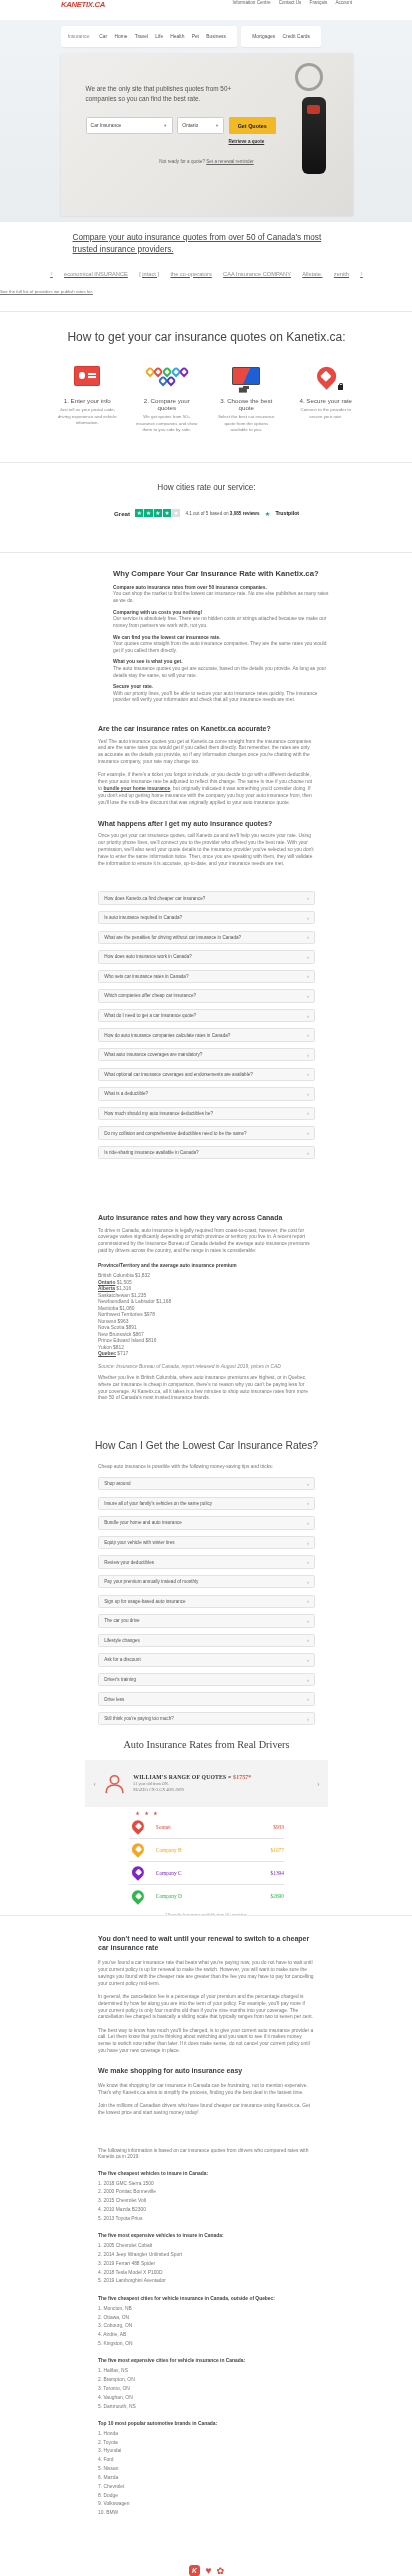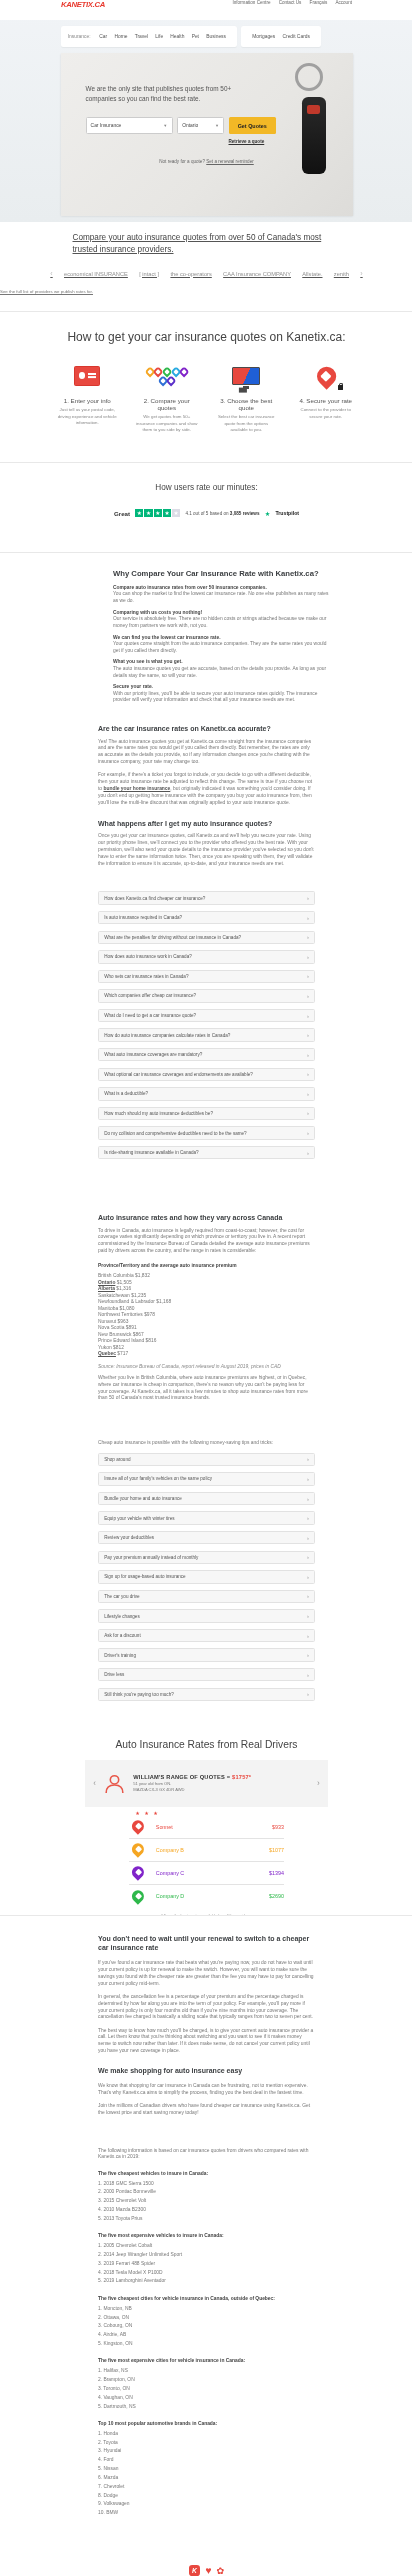--- a/index.html
+++ b/index.html
@@ -92,21 +92,21 @@
   
   .sec-vary{height:222px;padding-top:12.4px;}
   .prov-row{font-size:4.9px;color:#777;line-height:1.32;}
   .prov-row .link{text-decoration:underline;color:#555;font-weight:bold;}
   .src{font-size:4.9px;color:#888;font-style:italic;margin:6.2px 0;}
   .list-head{font-size:4.9px;font-weight:bold;color:#444;margin:8.2px 0 5.2px;}
   
   .sec-lowest{height:304px;padding-top:15.5px;}
   .intro{font-size:4.9px;color:#777;text-align:left;width:217px;margin:0 auto 8.2px;}
   
-  .sec-real{height:188px;border-bottom:0.5px solid #e8e8e8;padding-top:11.3px;text-align:center;}
+  .sec-real{height:188px;border-bottom:0.5px solid #e8e8e8;padding-top:11.3px;text-align:center;font-family:Liberation Serif, serif;}
   .carousel{width:243px;height:47px;background:#f3f3f3;margin:9.3px auto 0;display:flex;align-items:center;padding:0 8.2px;gap:7.2px;text-align:left;}
   .carousel .nav{color:#999;font-size:8.2px;}
   .avatar{width:23px;height:23px;flex:0 0 23px;}
   .prof .t1{font-size:5.7px;font-weight:bold;color:#333;letter-spacing:0.2px;}
   .prof .amt{color:#e8483f;}
   .prof .t2{font-size:4.1px;color:#777;margin-top:1.5px;line-height:1.4;}
   .qlist{width:155px;margin:3.1px auto 0;text-align:left;}
   .stars3{color:#e8483f;font-size:5.2px;padding-left:6.2px;letter-spacing:1.5px;}
   .q-row{display:flex;align-items:center;height:23px;border-bottom:0.5px solid #e3e3e3;}
   .q-row:last-child{border-bottom:none;}
@@ -229,21 +229,21 @@
           <div class="bigpin"></div>
           <div class="locky"></div>
         </div>
       <h3>4. Secure your rate</h3>
       <p>Connect to the provider to secure your rate.</p>
     </div>
   </div>
 </section>
 
 <section class="sec-rating">
-  <h2>How users rate our minutes:</h2>
+  <h2>How cities rate our service:</h2>
   <div class="trust">
     <span class="great">Great</span>
     <span class="tstars">
       <span class="tstar">★</span>
         <span class="tstar">★</span>
         <span class="tstar">★</span>
         <span class="tstar">★</span>
         <span class="tstar off">★</span>
     </span>
     <span class="meta"><span>4.1 out of 5 based on</span> <b>3,085 reviews</b></span>
@@ -428,20 +428,21 @@
         <div class="prov-row">
           <span class="link">Quebec</span>&nbsp;<span>$717</span>
         </div>
       </div>
     <p class="src">Source: Insurance Bureau of Canada, report released in August 2019, prices in CAD</p>
     <p class="body-p">Whether you live in British Columbia, where auto insurance premiums are highest, or in Quebec, where car insurance is cheap in comparison, there's no reason why you can't be paying less for your coverage. At Kanetix.ca, all it takes is a few minutes to shop auto insurance rates from more than 50 of Canada's most trusted insurance brands.</p>
   </div>
 </section>
 
 <section class="sec-lowest">
+  <h2 class="h-center">How Can I Get the Lowest Car Insurance Rates?</h2>
   <p class="intro">Cheap auto insurance is possible with the following money-saving tips and tricks:</p>
   <div>
 
       <div class="acc-row">
         <span class="q">Shop around</span>
         <span class="chev">›</span>
       </div>
 
       <div class="acc-row">
         <span class="q">Insure all of your family's vehicles on the same policy</span>

